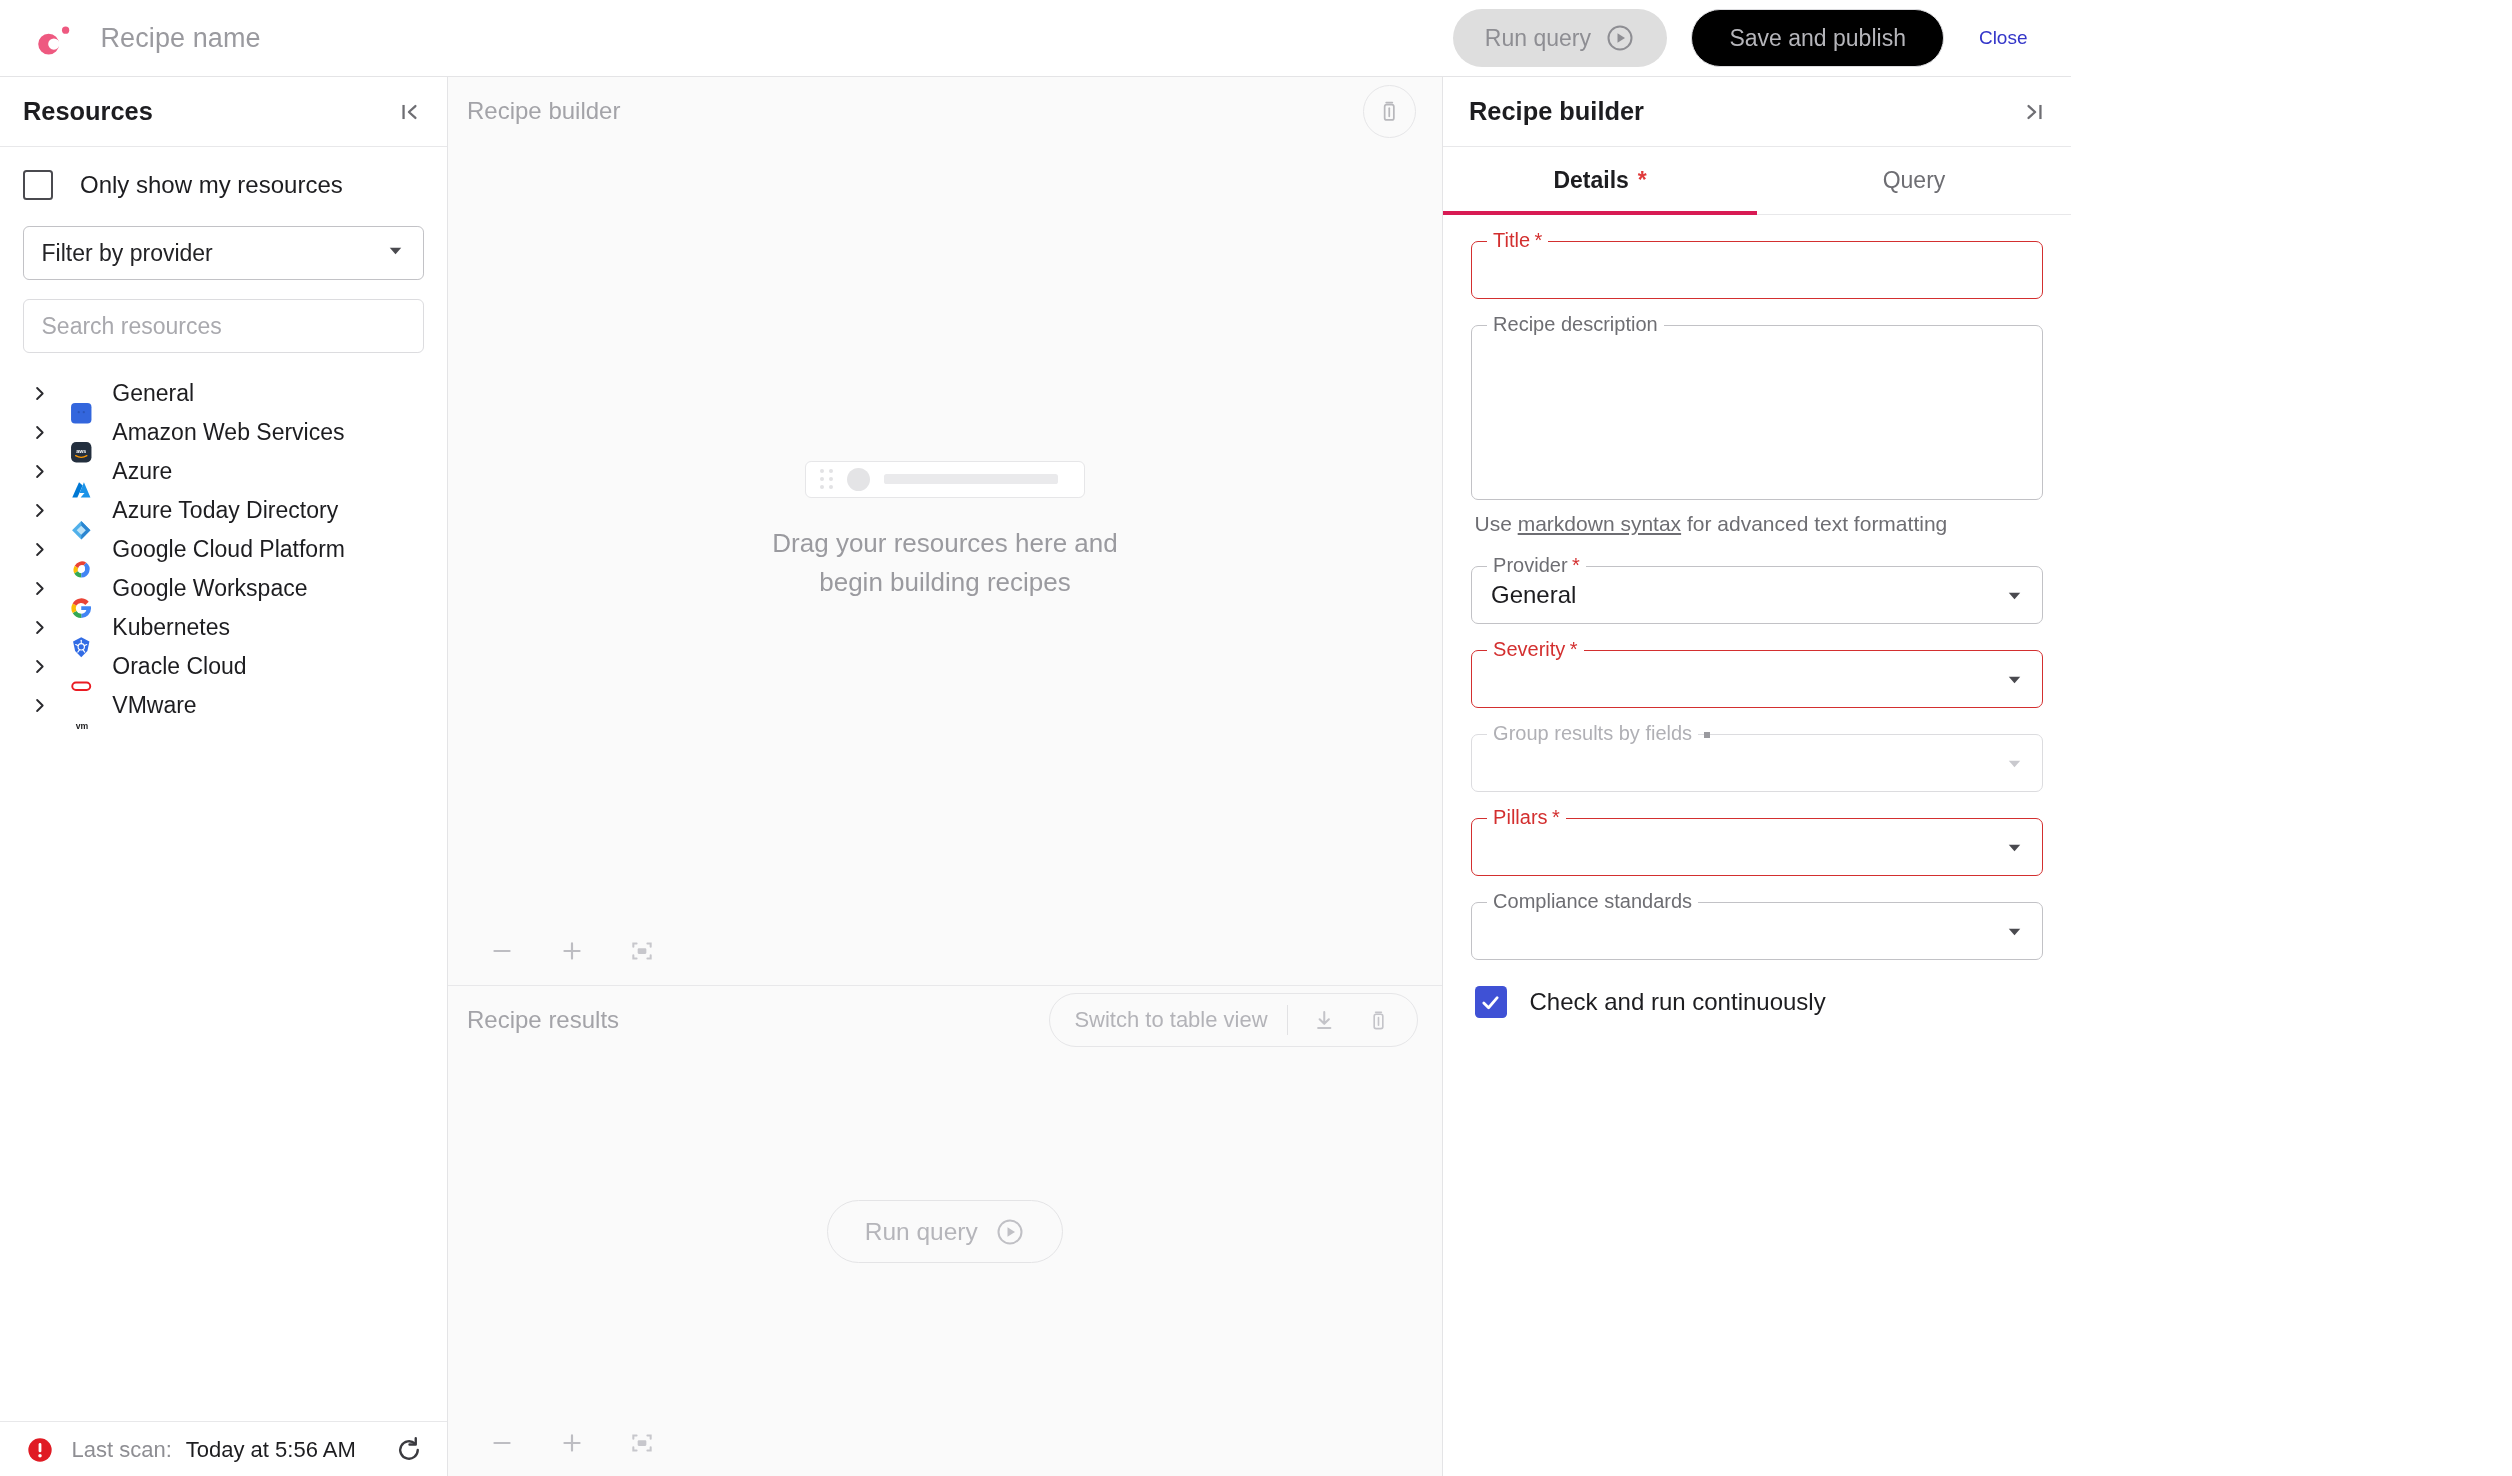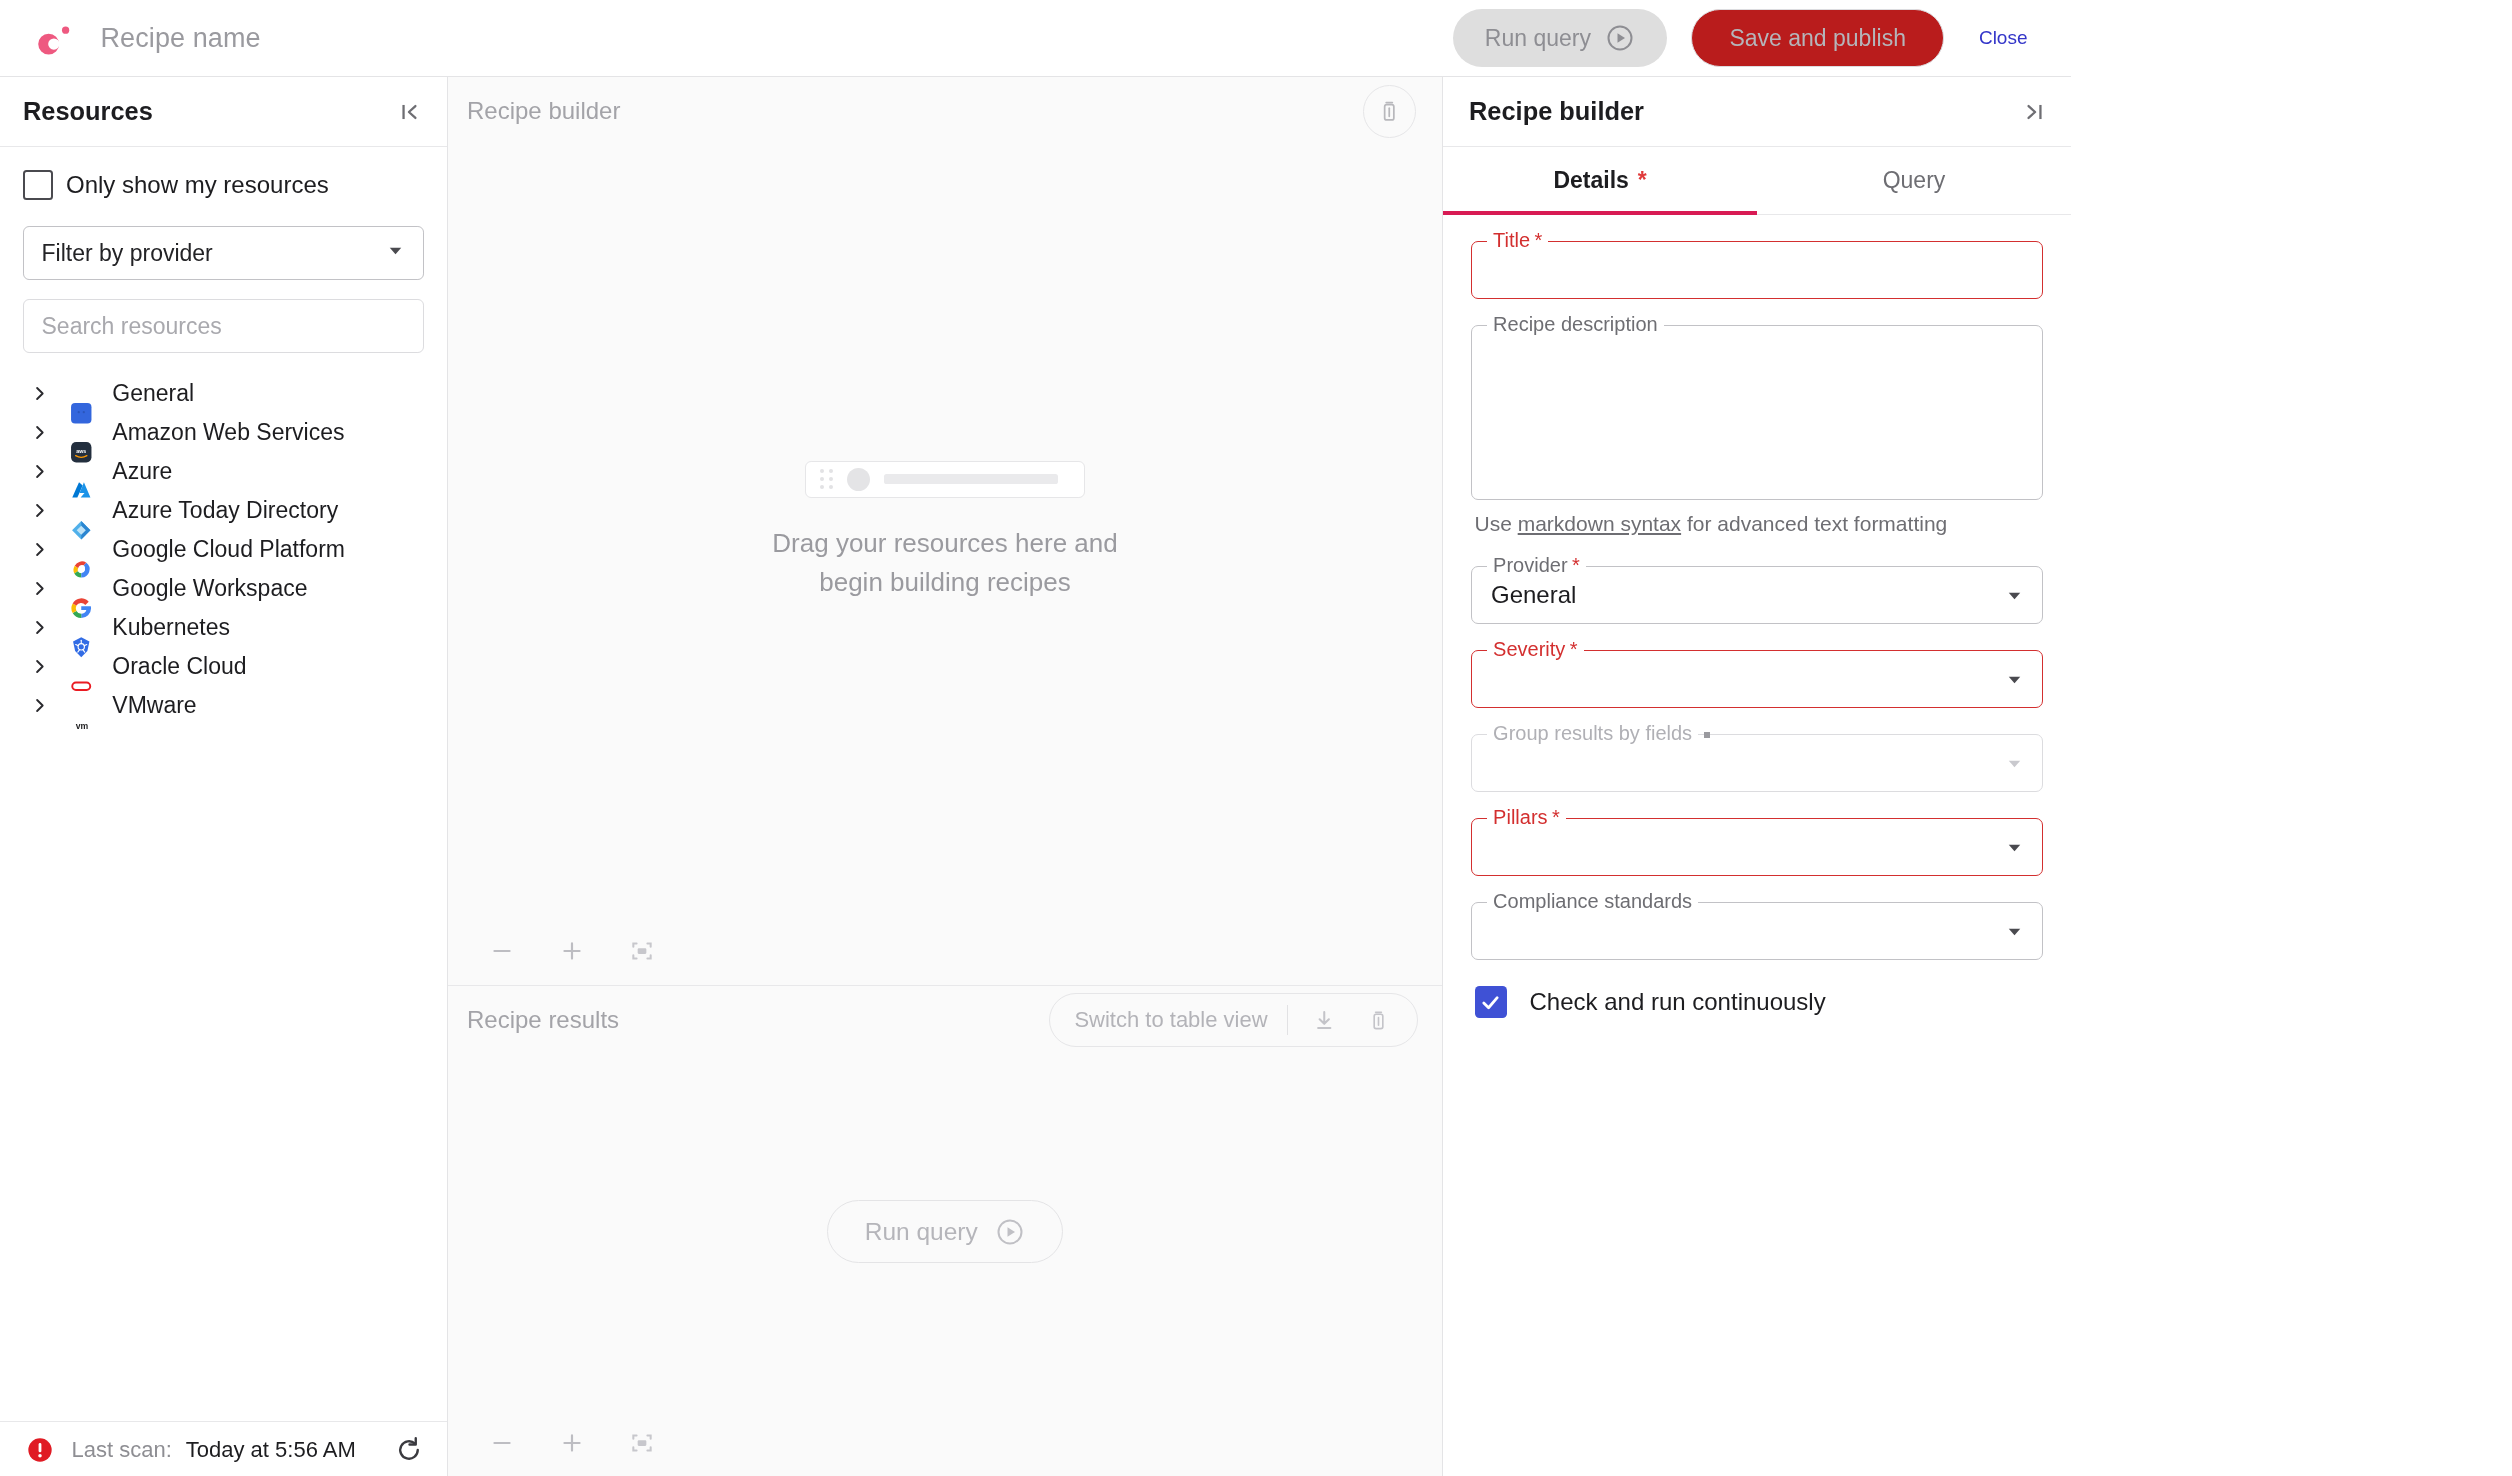--- a/index.html
+++ b/index.html
@@ -36,21 +36,21 @@
     font-family: "Liberation Sans", sans-serif;
     font-size: 23px; border-radius: 875px;
     display: inline-flex; align-items: center; justify-content: center;
     gap: 14px; cursor: default; white-space: nowrap;
   }
   .btn-run-top {
     background: #dedede; color: #8e8e93; border: 0;
     height: 58px; padding: 0 32px;
   }
   .btn-save {
-    background: #b91c1c; color: #b5b5ba; border: 0.9px solid #dcdcdf;
+    background: #000000; color: #b5b5ba; border: 0.9px solid #dcdcdf;
     height: 58px; padding: 0 37px;
   }
   .btn-close {
     background: transparent; border: 0; color: #3335c9;
     font-size: 19px; padding: 0 10.5px; height: 58px;
   }
 
   
   .body { flex: 1; display: flex; min-height: 0; }
 
@@ -65,21 +65,21 @@
     height: 70px; min-height: 70px;
     display: flex; align-items: center;
     padding: 0 24.5px 0 23px;
     border-bottom: 0.9px solid #e8e8ea;
   }
   .sidebar-title { font-size: 25.4px; font-weight: bold; color: #1d1d20; }
   .collapse-btn { margin-left: auto; display: flex; align-items: center; cursor: default; }
 
   .sidebar-body { padding: 23px 23px 0 23px; flex: 1; overflow: hidden; }
 
-  .chk-row { display: flex; align-items: center; gap: 13px; margin-bottom: 26px; }
+  .chk-row { display: flex; align-items: center; gap: 27px; margin-bottom: 26px; }
   .chk-box-empty {
     width: 30px; height: 30px; border: 2.2px solid #4a4a4f;
     border-radius: 3.5px; background: #fff;
   }
   .chk-label { font-size: 24px; color: #1d1d20; }
 
   .select-box {
     height: 54px; border: 0.9px solid #c2c2c6; border-radius: 6.1px;
     display: flex; align-items: center; padding: 0 16px 0 17.5px;
     font-size: 23px; color: #232326; background: #fff; margin-bottom: 19px;

